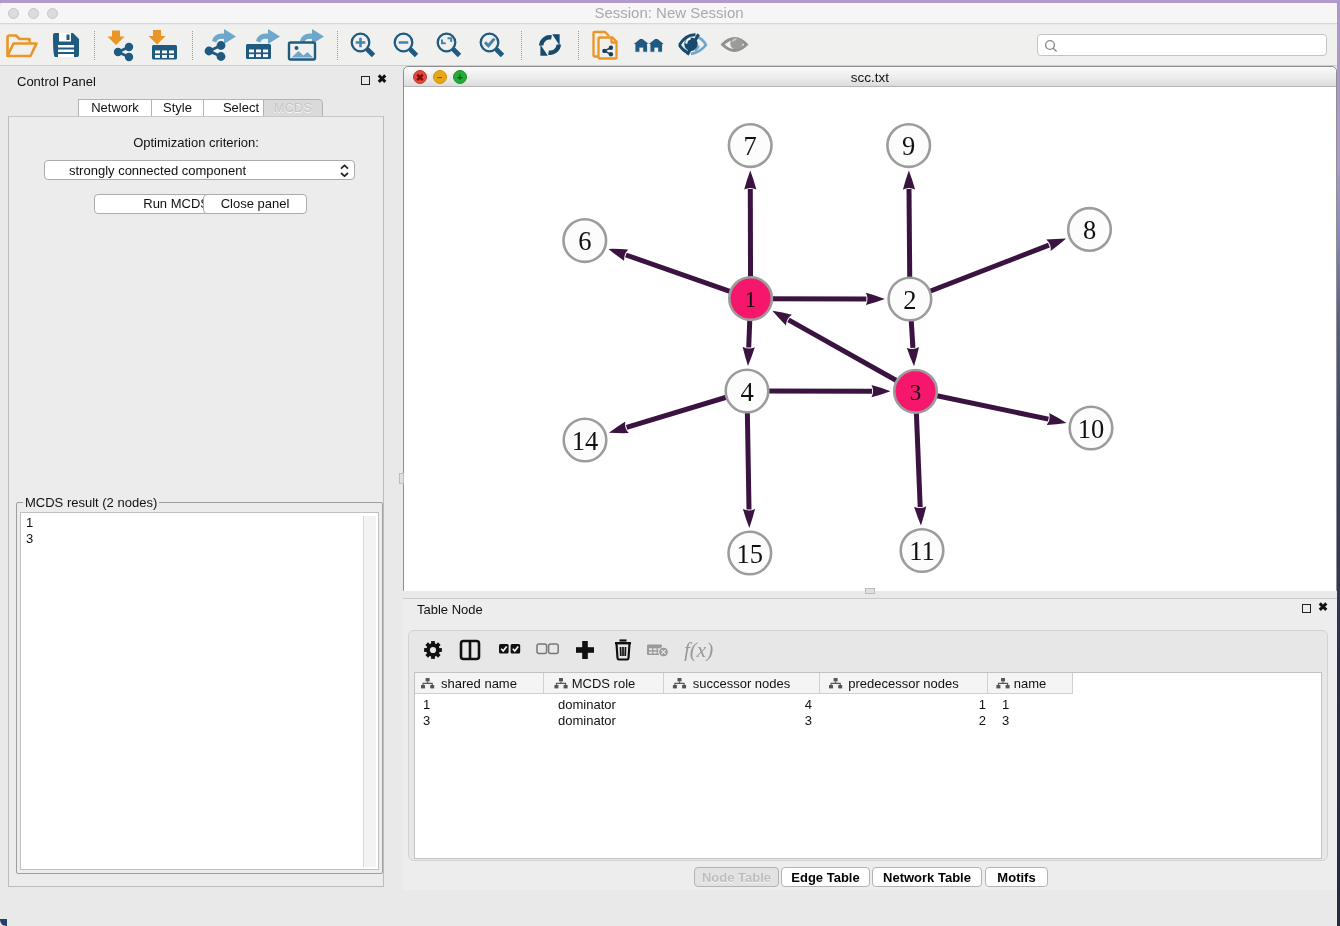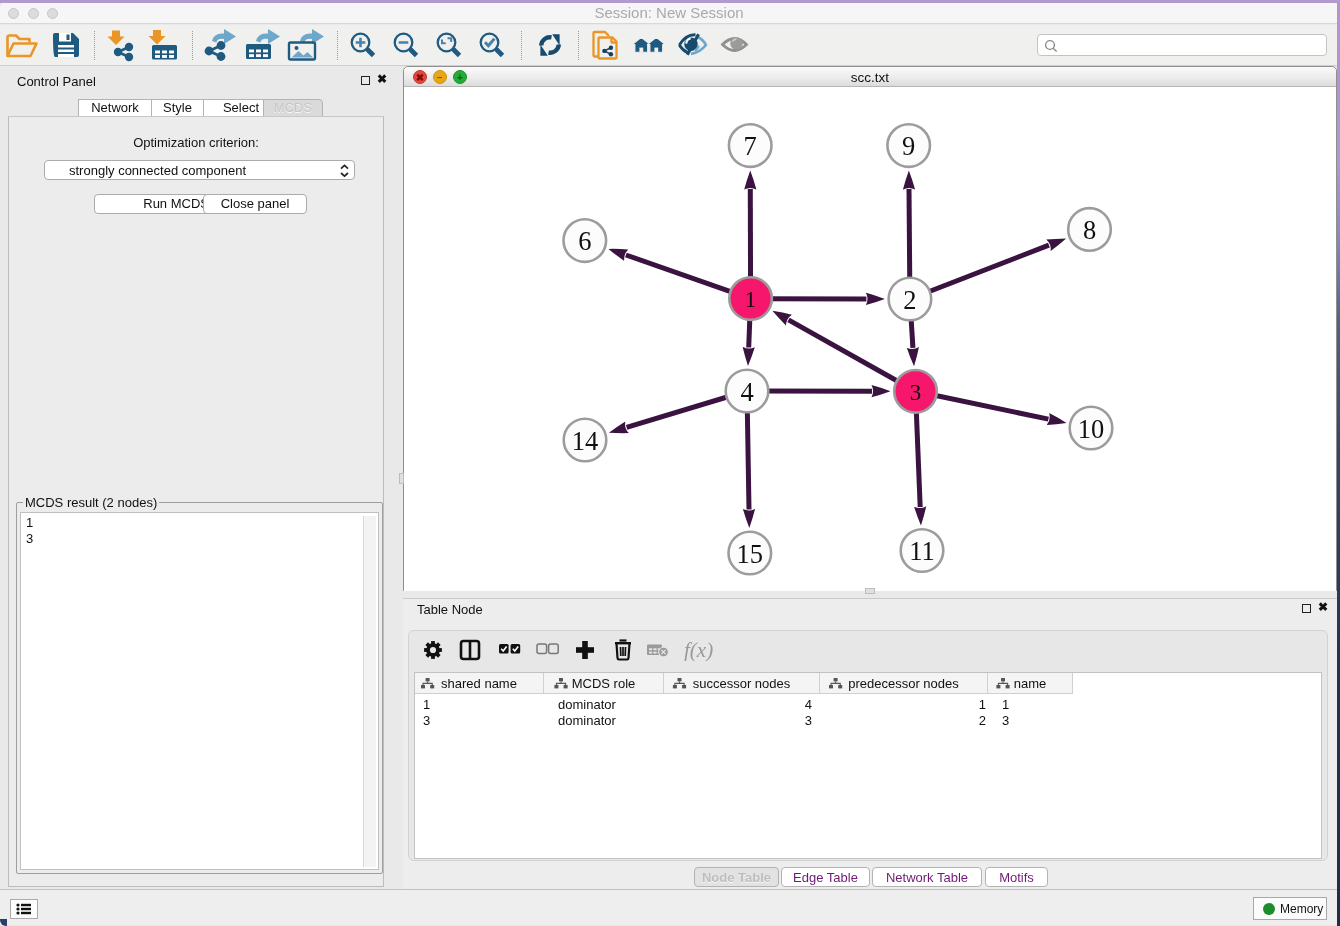--- a/index.html
+++ b/index.html
@@ -61,21 +61,21 @@
 #tptoolwrap { position:absolute; left:5px; top:31px; right:9px; height:231px; background:#e7e7e7;
   border:1px solid #d2d2d2; border-radius:6px; }
 #tptools { position:absolute; left:0; top:0; width:100%; height:30px; }
 #ttable { position:absolute; left:5px; top:41px; right:5px; height:187px; background:#fff; border:1px solid #c2c2c2; }
 #thead { position:absolute; left:0; top:0; width:658px; height:21px; background:#f4f4f4; border-bottom:1px solid #d0d0d0; }
 .th { position:absolute; top:0; height:21px; border-right:1px solid #d0d0d0; font-size:13px; color:#111; }
 .th span { display:block; text-align:center; line-height:21px; }
 .tr { position:absolute; font-size:13px; color:#111; height:16px; line-height:16px; }
 
 .btab { position:absolute; top:268px; height:20px; background:#fff; border:1px solid #b3b3b3; border-radius:4px;
-  font-size:13px; font-weight:normal; color:#701a75; text-align:center; line-height:19px; }
+  font-size:13px; font-weight:bold; color:#000000; text-align:center; line-height:19px; }
 
 #statusbar { position:absolute; left:0; top:888px; width:100%; height:36px; background:#eeeeee;
   border-top:1px solid #c2c2c2; }
 #listbtn { position:absolute; left:10px; top:9px; width:28px; height:20px; background:#fdfdfd;
   border:1px solid #ababab; }
 #membtn { position:absolute; right:11px; top:7px; width:74px; height:23px; background:#fbfbfb;
   border:1px solid #a8a8a8; font-size:12px; color:#111; }
 #memdot { position:absolute; left:9px; top:5px; width:12px; height:12px; border-radius:50%; background:#1d8c2c; }
 </style>
 </head>
@@ -424,34 +424,18 @@
 <div class="tr" style="left:405px; top:40px; width:166px; text-align:right;">2</div>
 <div class="tr" style="left:587px; top:40px;">3</div>
 
       </div>
     </div>
     <div class="btab" style="left:291px; width:85px; background:#e2e2e2; color:#bdbdbd; text-shadow:0 1px 0 #f8f8f8; font-weight:bold;">Node Table</div>
     <div class="btab" style="left:378px; width:89px;">Edge Table</div>
     <div class="btab" style="left:469px; width:110px;">Network Table</div>
     <div class="btab" style="left:582px; width:63px;">Motifs</div>
   </div>
-  <div id="statusbar">
-    <div id="listbtn">
-      <svg width="26" height="18" viewBox="0 0 26 18">
-        <circle cx="7" cy="5" r="1.6" fill="#111"></circle>
-          <rect x="10" y="3.8" width="10" height="2.4" fill="#111"></rect>
-        <circle cx="7" cy="9" r="1.6" fill="#111"></circle>
-          <rect x="10" y="7.8" width="10" height="2.4" fill="#111"></rect>
-        <circle cx="7" cy="13" r="1.6" fill="#111"></circle>
-          <rect x="10" y="11.8" width="10" height="2.4" fill="#111"></rect>
-      </svg>
-    </div>
-    <div id="membtn">
-        <div id="memdot"></div>
-        <span style="position:absolute; left:26px; top:4px;">Memory</span>
-      </div>
-  </div>
 </div>
 <div style="position:absolute; left:399px; top:473px; width:5px; height:11px; background:#e0e0e0; border:1px solid #bdbdbd; z-index:6;"></div>
 <div style="position:absolute; left:865px; top:588px; width:10px; height:6px; background:#e0e0e0; border:1px solid #bdbdbd; z-index:6;"></div>
 <div style="position:absolute; left:0; top:919px; width:7px; height:7px; background:#274069; border-radius:0 0 0 6px; z-index:7;"></div>
 <div id="purpletop"></div>
 <div id="rightstrip"></div>
 
 </body></html>

